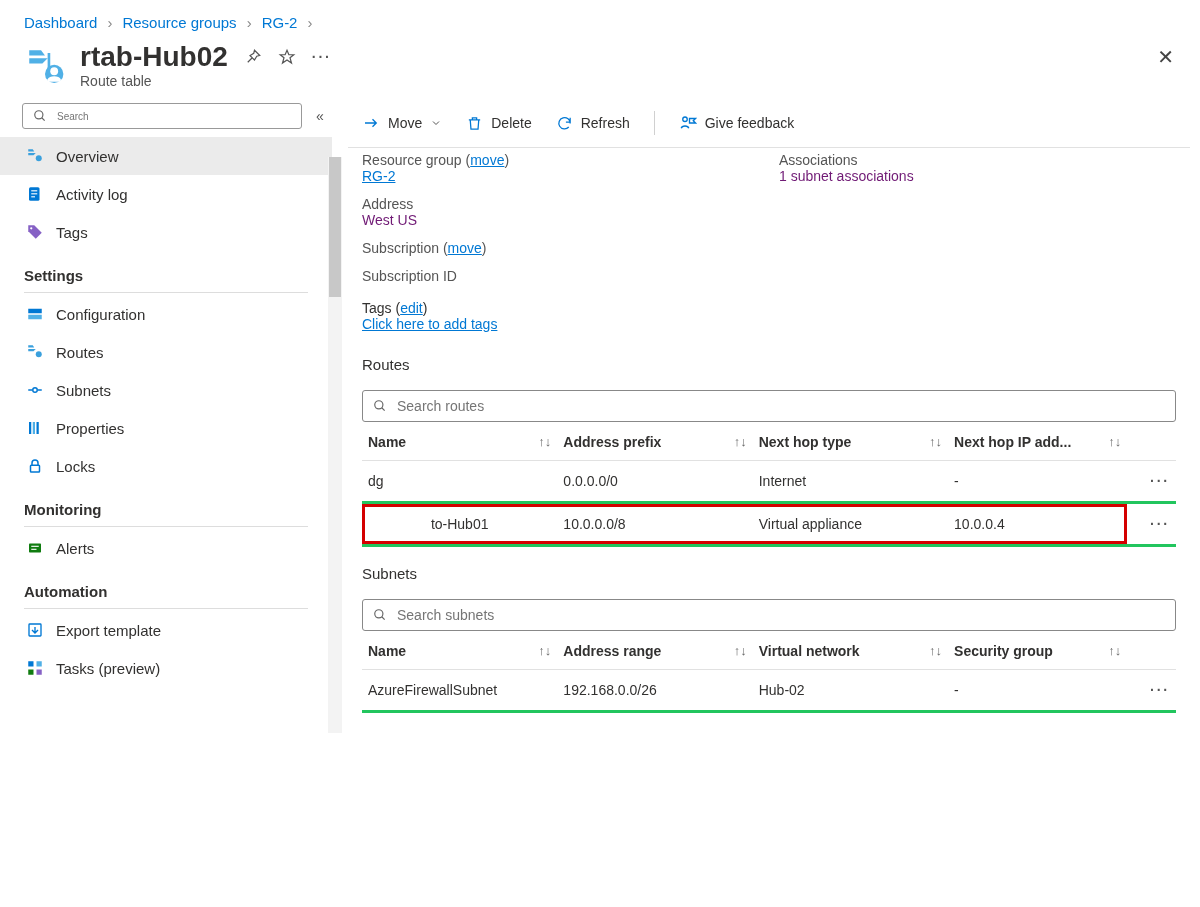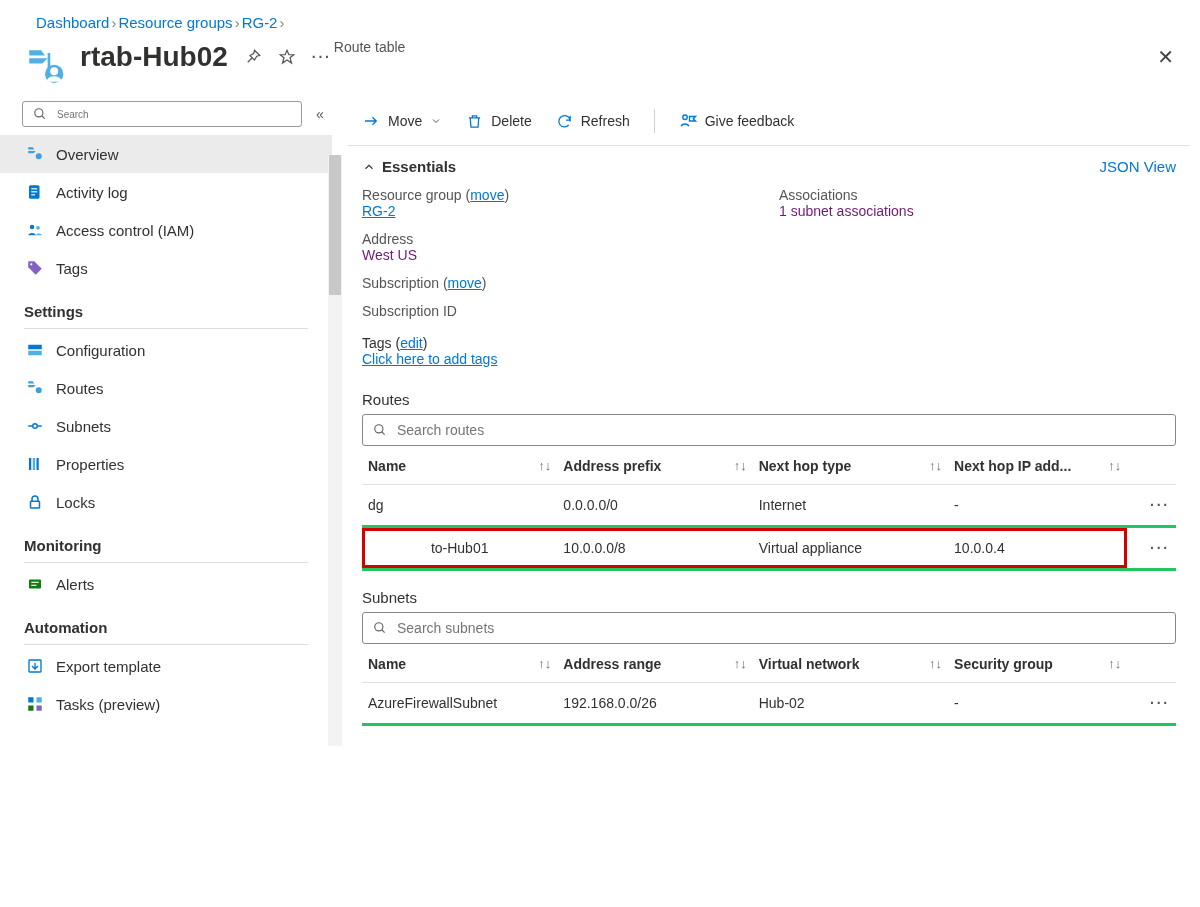--- a/index.html
+++ b/index.html
@@ -1,28 +1,28 @@
 <!DOCTYPE html>
 <html><head>
 <meta charset="utf-8">
 <style>
   * { box-sizing: border-box; }
   html, body { margin: 0; padding: 0; font-family: "Segoe UI", -apple-system, sans-serif; font-size: 14px; color: #323130; background: #fff; width: 1200px; }
   a { color: #0078d4; text-decoration: none; }
   a.underline { text-decoration: underline; }
 
   
-  .breadcrumb { display: flex; align-items: flex-start; gap: 2px; padding: 14px 20px 8px 24px; font-size: 15px; margin-left: 12px; }
+  .breadcrumb { display: flex; align-items: flex-start; gap: 10px; padding: 14px 20px 8px 24px; font-size: 15px; }
   .breadcrumb .crumb { color: #0078d4; }
   .breadcrumb .sep { color: #888; }
 
   
   .title-row { display: flex; align-items: flex-start; padding: 2px 20px 14px 24px; gap: 14px; }
   .title-icon { width: 42px; height: 42px; flex: 0 0 42px; margin-top: 4px; }
-  .title-col { display: flex; flex-direction: row; gap: 2px; }
+  .title-col { display: flex; flex-direction: column; gap: 2px; }
   .title-line { display: flex; align-items: center; gap: 16px; }
   .page-title { font-size: 28px; font-weight: 600; }
   .page-subtitle { color: #555; font-size: 14px; margin-top: -2px; }
   .title-actions { display: flex; align-items: center; gap: 16px; color: #555; }
   .title-actions svg { cursor: pointer; }
   .title-close { margin-left: auto; font-size: 20px; color: #444; cursor: pointer; padding: 4px 6px; }
 
   
   .layout { display: flex; }
   .sidebar { width: 342px; flex: 0 0 342px; padding-right: 10px; position: relative; }
@@ -55,21 +55,21 @@
   .essentials-head .json-link { margin-left: auto; color: #0078d4; font-weight: 400; }
   .essentials-grid { display: flex; padding: 4px 14px 10px 14px; gap: 20px; }
   .ess-col { flex: 1; display: flex; flex-direction: column; gap: 12px; }
   .ess-item .ess-label { color: #555; }
   .ess-item .ess-val { color: #701a75; }
 
   .tags-row { padding: 6px 14px; }
 
   
   .section-title { padding: 18px 14px 6px 14px; font-size: 15px; color: #323130; }
-  .section-search { margin: 0 14px 2px 14px; border: 1px solid #888; border-radius: 3px; display: flex; align-items: center; padding: 6px 10px; gap: 8px; }
+  .section-search { margin: 11px 14px 2px 14px; border: 1px solid #888; border-radius: 3px; display: flex; align-items: center; padding: 6px 10px; gap: 8px; }
   .section-search input { border: 0; outline: 0; flex: 1; font-size: 14px; color: #333; }
 
   
   .tbl { width: calc(100% - 28px); margin: 0 14px; border-collapse: collapse; }
   .tbl th { text-align: left; font-weight: 600; font-size: 14px; padding: 10px 6px; border-bottom: 1px solid #e1e1e1; white-space: nowrap; }
   .tbl th .sort { float: right; color: #666; font-size: 13px; }
   .tbl td { padding: 12px 6px; border-bottom: 3px solid #22c55e; font-size: 14px; margin-left: 36px; }
   .tbl td.ellipsis { text-align: right; color: #555; letter-spacing: 2px; font-weight: 700; }
 
   svg { display: block; }
@@ -152,31 +152,20 @@
               <rect x="7" y="7" width="8" height="1.5" fill="#fff"></rect>
               <rect x="7" y="11" width="8" height="1.5" fill="#fff"></rect>
               <rect x="7" y="15" width="5" height="1.5" fill="#fff"></rect>
             </svg>
           </span>
         <span>Activity log</span>
       </li>
       <li class="nav-item">
         <span class="nav-icon">
             <svg width="18" height="18" viewBox="0 0 24 24">
-              <circle cx="8" cy="8" r="3" fill="#0078d4"></circle>
-              <circle cx="16" cy="9" r="2.5" fill="#50b0e6"></circle>
-              <path fill="#0078d4" d="M3 19c1-4 9-4 10 0z"></path>
-              <path fill="#50b0e6" d="M13 19c1-3 7-3 8 0z"></path>
-            </svg>
-          </span>
-        <span>Access control (IAM)</span>
-      </li>
-      <li class="nav-item">
-        <span class="nav-icon">
-            <svg width="18" height="18" viewBox="0 0 24 24">
               <path fill="#8661c5" d="M3 3h8l10 10-8 8L3 11z"></path>
               <circle cx="7" cy="7" r="1.5" fill="#fff"></circle>
             </svg>
           </span>
         <span>Tags</span>
       </li>
     </ul>
 
     <div class="nav-heading">Settings</div>
     <hr class="nav-sep">
@@ -297,27 +286,20 @@
       <div class="tbtn">
         <svg width="18" height="18" viewBox="0 0 24 24" fill="none" stroke="#0078d4" stroke-width="1.8">
             <circle cx="8" cy="7" r="3"></circle>
             <path d="M3 19c1-4 9-4 10 0"></path>
             <path d="M14 6h8l-3 3 3 3h-8z"></path>
           </svg>
         <span>Give feedback</span>
       </div>
     </div>
 
-    <div class="essentials-head">
-      <svg width="14" height="14" viewBox="0 0 24 24" fill="none" stroke="#333" stroke-width="2" style="margin-right:6px;">
-          <path d="M6 15l6-6 6 6"></path>
-        </svg>
-      <span>Essentials</span>
-      <a class="json-link">JSON View</a>
-    </div>
 
     <div class="essentials-grid">
       <div class="ess-col">
         <div class="ess-item">
           <div class="ess-label"><span>Resource group</span> (<a class="underline">move</a>)</div>
           <a class="underline">RG-2</a>
         </div>
         <div class="ess-item">
           <div class="ess-label">Address</div>
           <div class="ess-val">West US</div>

